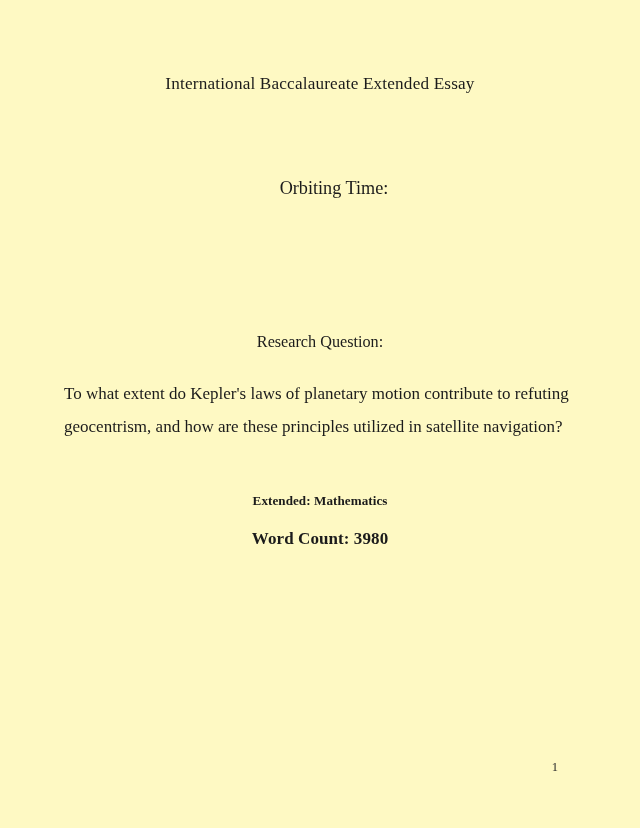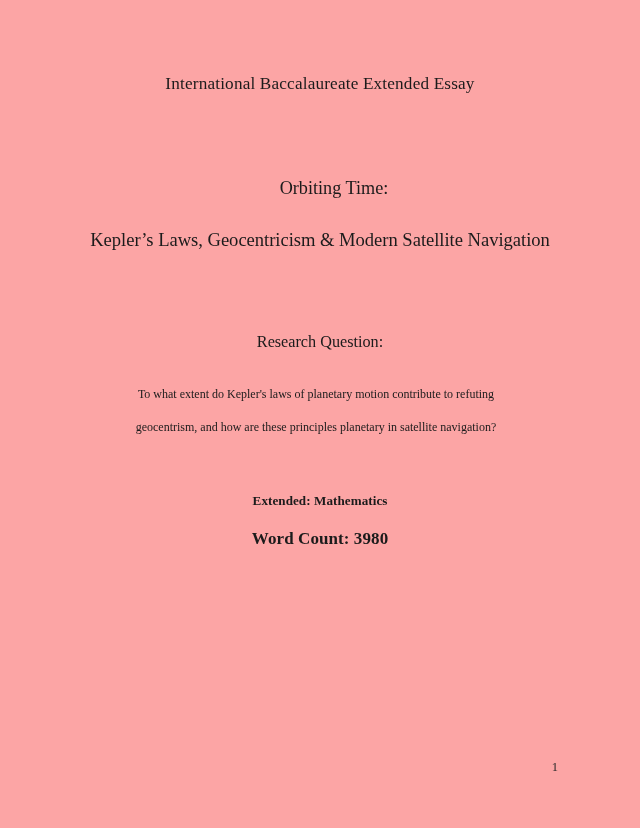--- a/index.html
+++ b/index.html
@@ -13,21 +13,21 @@
     position: relative;
     overflow: hidden;
     font-family: "Liberation Serif", "DejaVu Serif", serif;
     color: #1b1b1b;
     -webkit-font-smoothing: antialiased;
   }
 
   .page {
     position: absolute;
     inset: 0;
-    background: #fca5a5;
+    background: #fef9c3;
     font-family: Liberation Serif, serif;
   }
 
   
   .line {
     position: absolute;
     left: 0;
     right: 0;
     text-align: center;
     white-space: nowrap;
@@ -51,25 +51,25 @@
     letter-spacing: -0.002em;
   }
 
   .rq-heading {
     top: 333px;
     font-size: 16.2px;
   }
 
   .rq-body {
     position: absolute;
-    left: 74px;
+    left: 64px;
     width: 484px;
     top: 378px;
-    text-align: center;
-    font-size: 12px;
+    text-align: left;
+    font-size: 17px;
     line-height: 32.5px;
   }
   .rq-body .rq-line {
     display: block;
     white-space: nowrap;
   }
 
   .meta-subject {
     top: 493px;
     font-size: 13.1px;
@@ -96,27 +96,26 @@
 </style>
 </head>
 <body>
 
 <div class="page">
 
   <div class="line doc-header">International Baccalaureate Extended Essay</div>
 
   <div class="line title-main">Orbiting Time:</div>
 
-  <div class="line title-sub">Kepler’s Laws, Geocentricism &amp; Modern Satellite Navigation</div>
 
   <div class="line rq-heading">Research Question:</div>
 
   <div class="rq-body">
     <span class="rq-line">To what extent do Kepler's laws of planetary motion contribute to refuting</span>
-    <span class="rq-line">geocentrism, and how are these principles planetary in satellite navigation?</span>
+    <span class="rq-line">geocentrism, and how are these principles utilized in satellite navigation?</span>
   </div>
 
   <div class="line meta-subject">Extended: Mathematics</div>
 
   <div class="line meta-wordcount">Word Count: 3980</div>
 
   <div class="page-number">1</div>
 
 </div>
 

